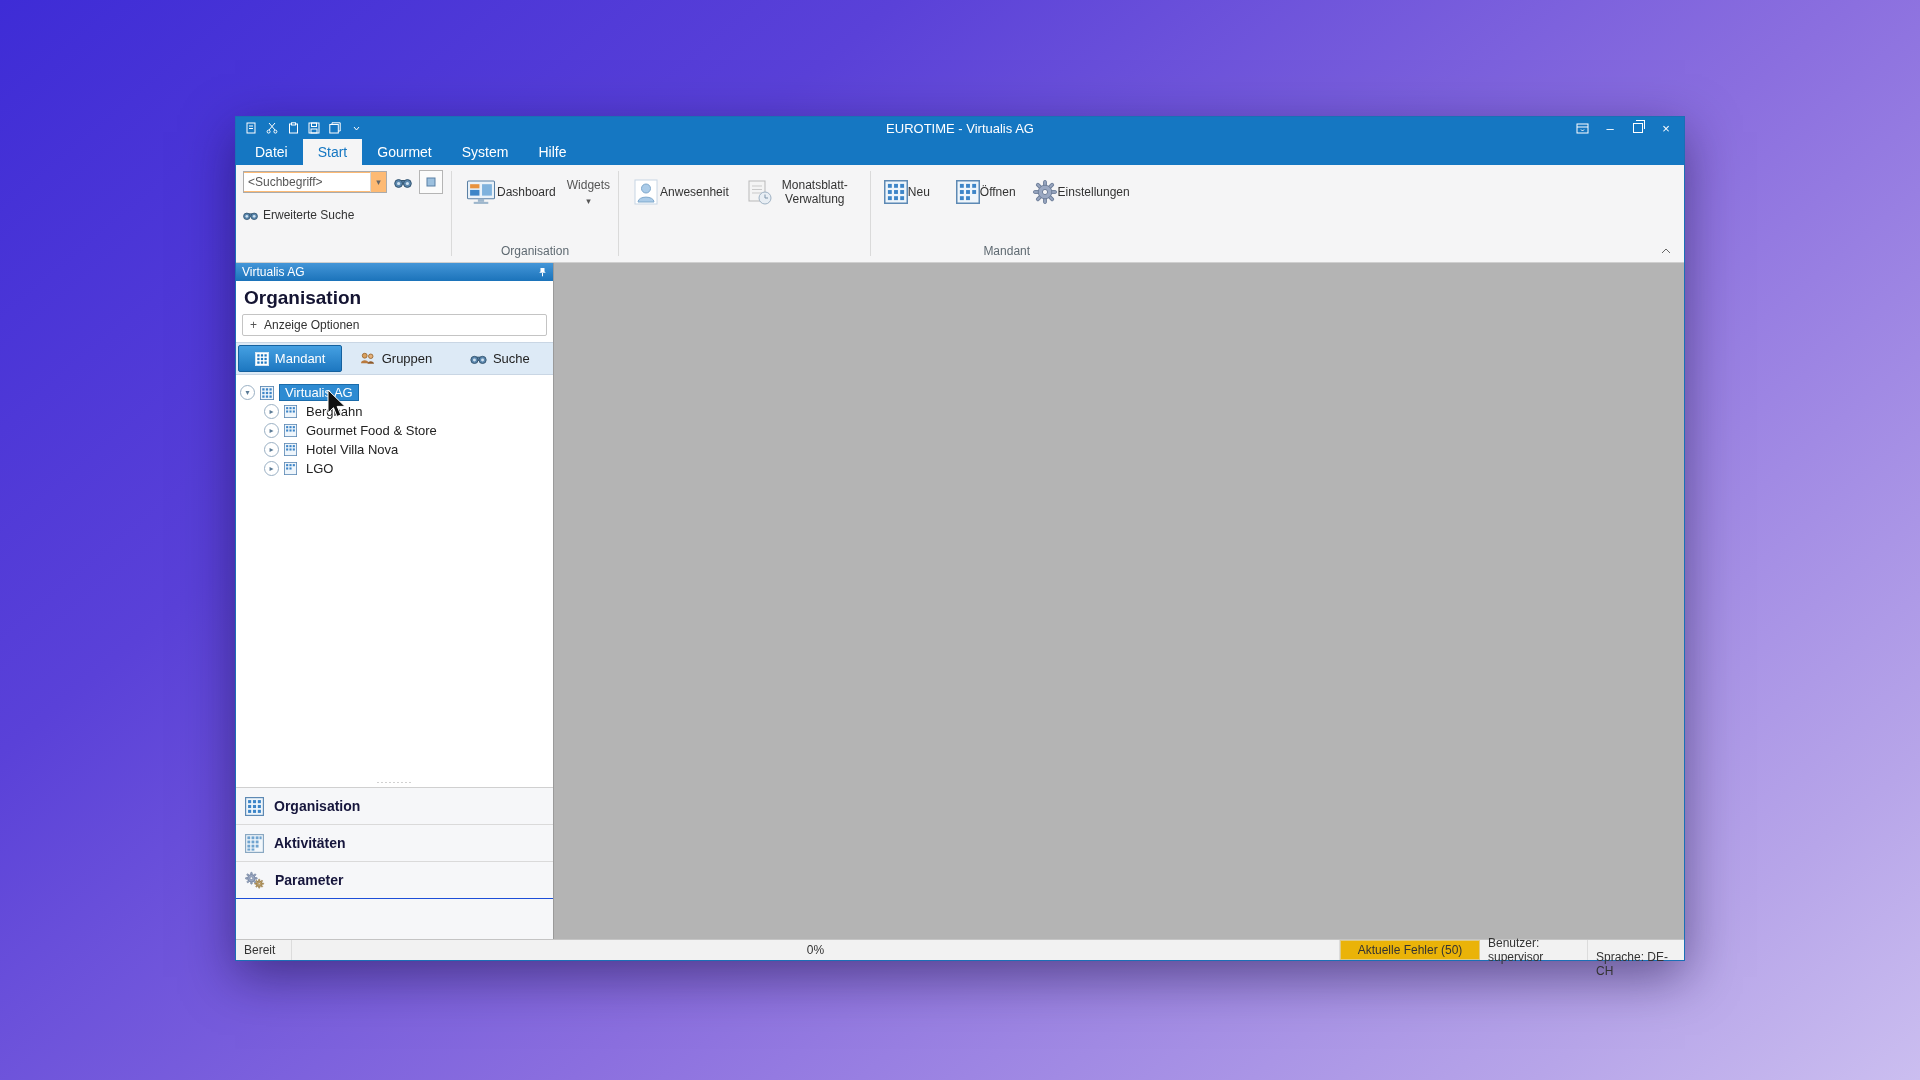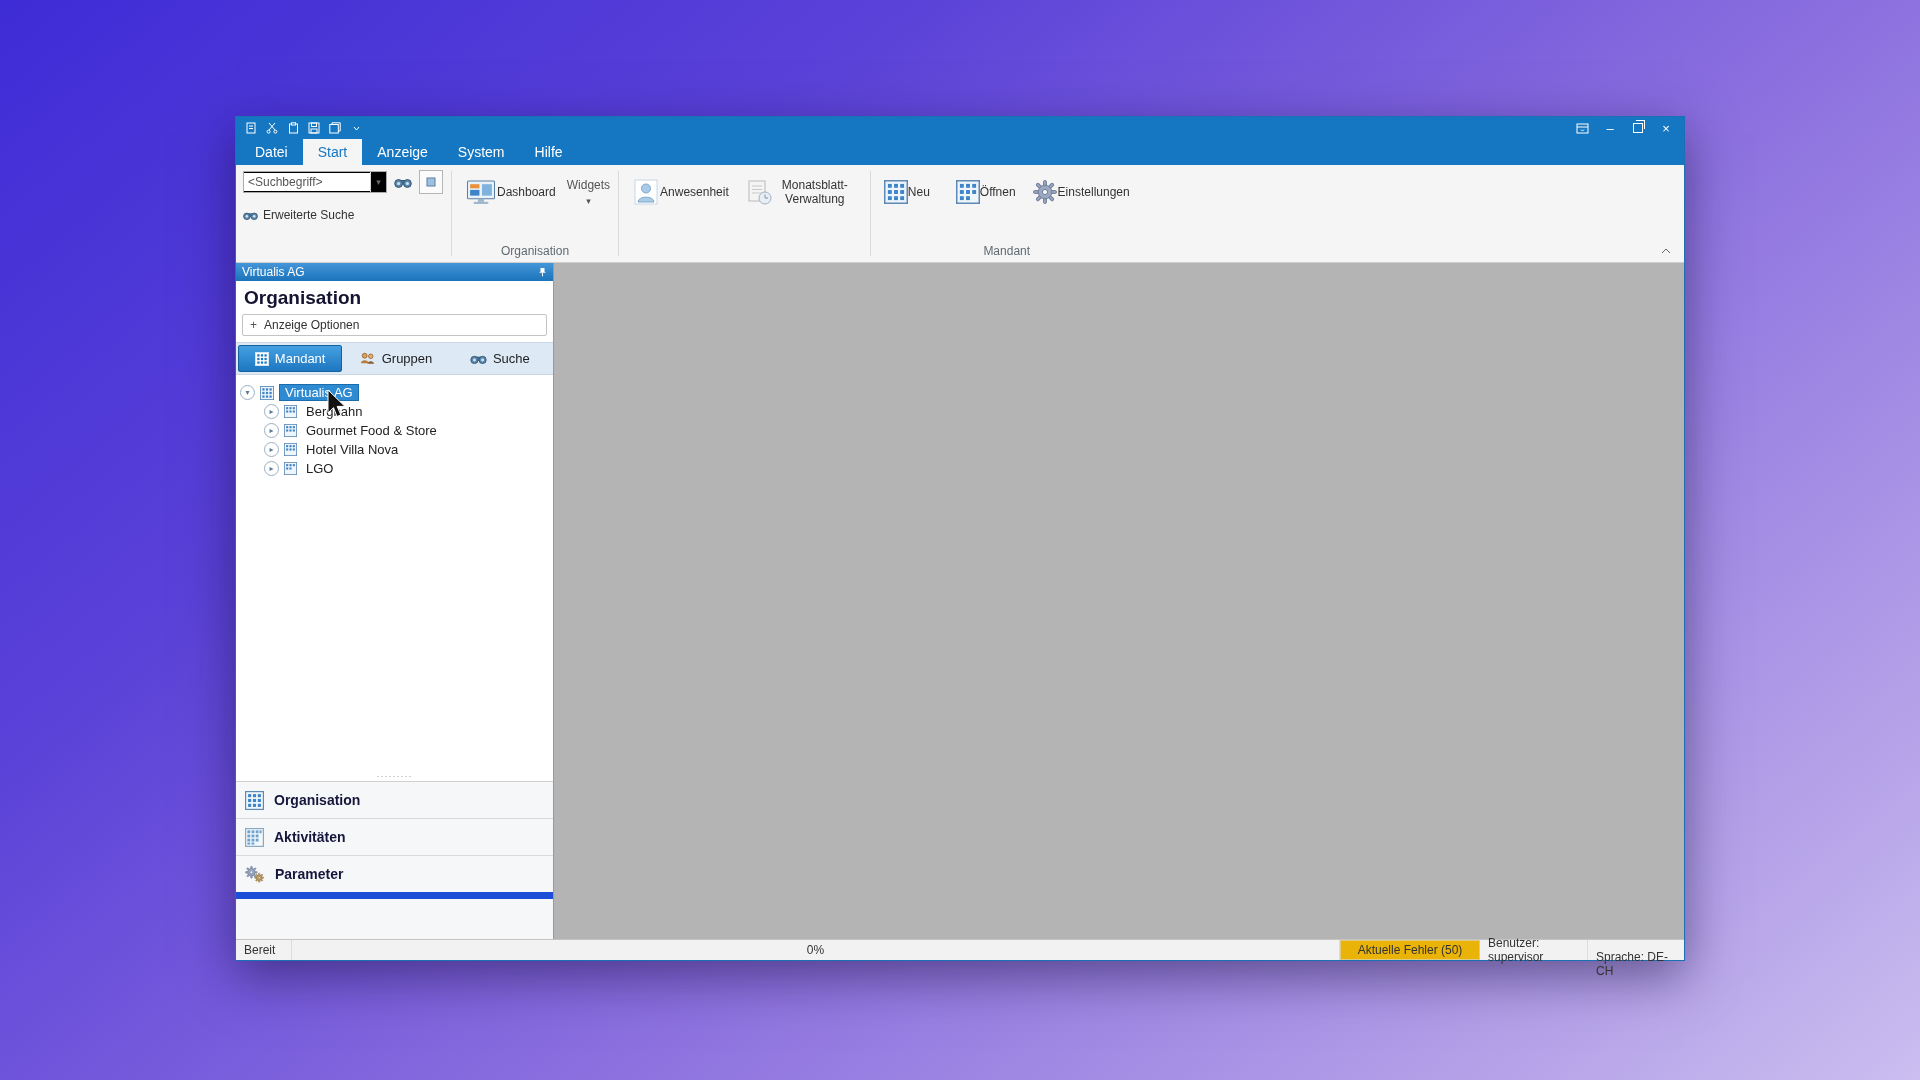--- a/index.html
+++ b/index.html
@@ -27,21 +27,21 @@
   .tabsrow{height:26px;background:#1577c2;display:flex;align-items:flex-end;padding-left:4px;flex:0 0 auto;}
   .tab{height:26px;box-sizing:border-box;display:flex;align-items:center;padding:0 15px;color:#fff;font-size:14px;}
   .tab.active{background:#f5f5f6;color:#1577c2;}
   
   .ribbon{height:97px;background:#f5f5f6;border-bottom:1px solid #cfcfcf;display:flex;position:relative;flex:0 0 auto;}
   .rgroup{display:flex;flex-direction:column;padding:5px 7px 2px;box-sizing:border-box;}
   .rg-content{display:flex;align-items:flex-start;gap:6px;flex:1;}
   .rg-label{margin-top:auto;text-align:center;font-size:12px;color:#5f6a72;padding:2px 0 2px;}
   .rsep{width:1px;background:#dadada;margin:6px 1px;}
   .search-row{display:flex;align-items:center;gap:5px;}
-  .search-combo{display:flex;align-items:center;border:1px solid #ababab;background:#000000;height:20px;}
+  .search-combo{display:flex;align-items:center;border:1px solid #ababab;background:#fdba74;height:20px;}
   .search-input{border:none;outline:none;width:118px;height:18px;font-size:12px;color:#555;padding:0 4px;font-family:"Liberation Sans",sans-serif;background:#fff;}
   .combo-caret{width:15px;height:20px;display:flex;align-items:center;justify-content:center;color:#666;font-size:9px;border-left:1px solid #d6d6d6;}
   .tool-btn{width:22px;height:22px;display:flex;align-items:center;justify-content:center;}
   .tool-btn.bordered{border:1px solid #b5b5b5;background:#fbfbfb;}
   .adv-search{display:flex;align-items:center;gap:5px;margin-top:8px;font-size:12px;color:#333;}
   .big-btn{display:flex;flex-direction:row;align-items:center;padding:2px 5px;min-width:56px;}
   .big-icon{height:40px;display:flex;align-items:center;justify-content:center;}
   .big-caption{font-size:12px;color:#333;text-align:center;line-height:1.15;margin-top:2px;}
   .cap-wrap{max-width:84px;}
   .widgets-btn{display:flex;align-items:center;gap:4px;font-size:12px;color:#555;margin-top:8px;flex-direction:column;}
@@ -120,40 +120,41 @@
             <rect x="0.8" y="2.5" width="8.5" height="8.5" fill="none" stroke="#fff"></rect>
             <polyline points="3,2.5 3,0.8 11.2,0.8 11.2,9 9.3,9" fill="none" stroke="#fff"></polyline>
           </svg>
       </span>
       <span class="qbtn">
         <svg width="7" height="5" viewBox="0 0 7 5">
             <polyline points="1,1 3.5,4 6,1" fill="none" stroke="#fff"></polyline>
           </svg>
       </span>
     </div>
+    <div class="win-title">EUROTIME - Virtualis AG</div>
     <div class="win-controls">
       <span class="win-btn">
         <svg width="13" height="11" viewBox="0 0 13 11">
             <rect x="1" y="1" width="11" height="9" fill="none" stroke="#fff"></rect>
             <line x1="1" y1="4" x2="12" y2="4" stroke="#fff"></line>
             <polyline points="5,6.5 6.5,8 8,6.5" fill="none" stroke="#fff"></polyline>
           </svg>
       </span>
       <span class="win-btn">–</span>
       <span class="win-btn">
           <span class="restore-glyph"></span>
         </span>
       <span class="win-btn">×</span>
     </div>
   </div>
 
   <div class="tabsrow">
     <div class="tab">Datei</div>
     <div class="tab active">Start</div>
-    <div class="tab">Anzeige</div>
+    <div class="tab">Gourmet</div>
     <div class="tab">System</div>
     <div class="tab">Hilfe</div>
   </div>
 
   <div class="ribbon">
 
     <div class="rgroup">
       <div class="rg-content" style="flex-direction:column;align-items:flex-start;">
         <div class="search-row">
           <span class="search-combo">
@@ -480,21 +481,21 @@
                 <rect x="9" y="5.5" width="2.4" height="2.4"></rect>
                 <rect x="2" y="9" width="2.4" height="2.4"></rect>
                 <rect x="5.5" y="9" width="2.4" height="2.4"></rect>
                 <rect x="9" y="9" width="2.4" height="2.4"></rect>
                 <rect x="2" y="12.2" width="2.4" height="1.8"></rect>
                 <rect x="5.5" y="12.2" width="2.4" height="1.8"></rect>
               </g>
             </svg>
           <span>Aktivitäten</span>
         </div>
-        <div class="nav-item" style="border-bottom:7px solid #1d4ed8;">
+        <div class="nav-item" style="border-bottom:1px solid #1d4ed8;">
           <svg width="20" height="19" viewBox="0 0 22 20">
               <g fill="#9aa8c2" stroke="#6f7f9a" stroke-width="0.7">
                 <rect x="6.2" y="1" width="1.8" height="13" rx="0.8"></rect>
                 <rect x="6.2" y="1" width="1.8" height="13" rx="0.8" transform="rotate(45,7,7.5)"></rect>
                 <rect x="6.2" y="1" width="1.8" height="13" rx="0.8" transform="rotate(90,7,7.5)"></rect>
                 <rect x="6.2" y="1" width="1.8" height="13" rx="0.8" transform="rotate(135,7,7.5)"></rect>
                 <circle cx="7" cy="7.5" r="4"></circle>
               </g>
               <circle cx="7" cy="7.5" r="1.5" fill="#f6f7f9" stroke="#6f7f9a" stroke-width="0.7"></circle>
               <g fill="#c0a26a" stroke="#8d7340" stroke-width="0.6">

